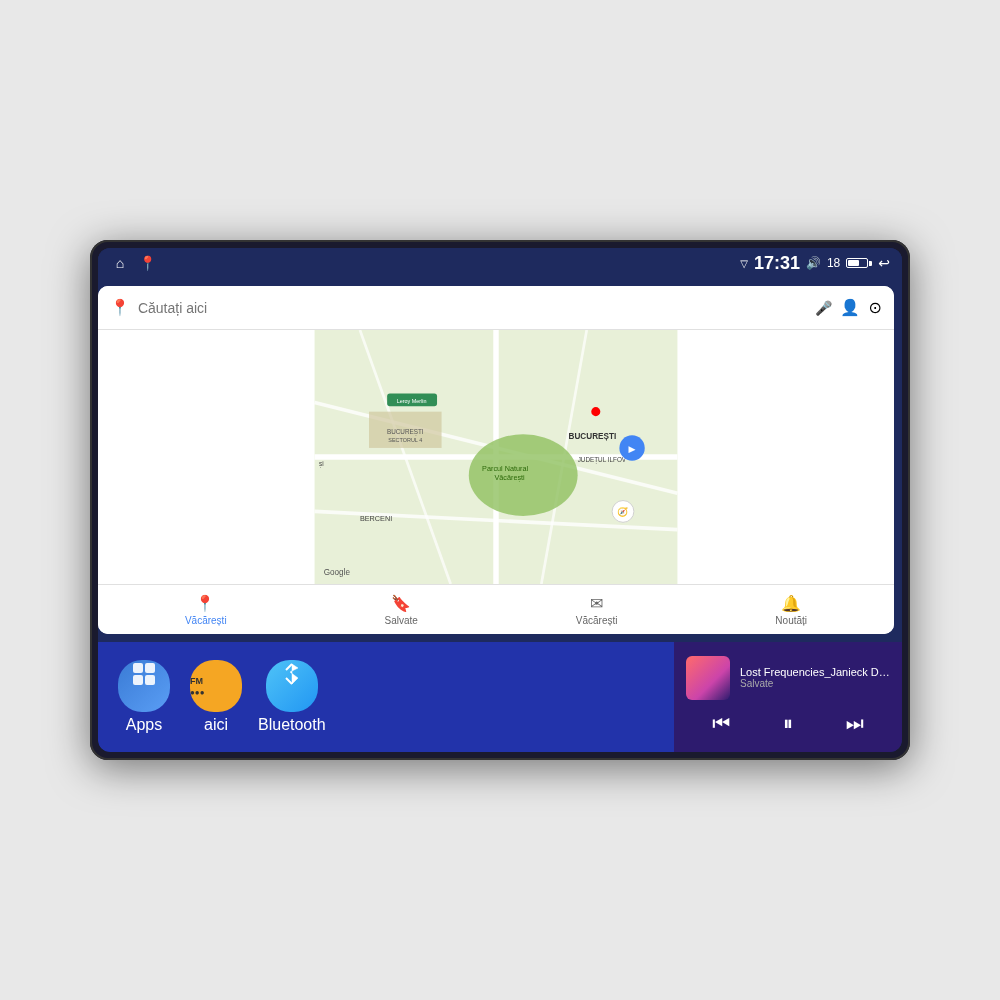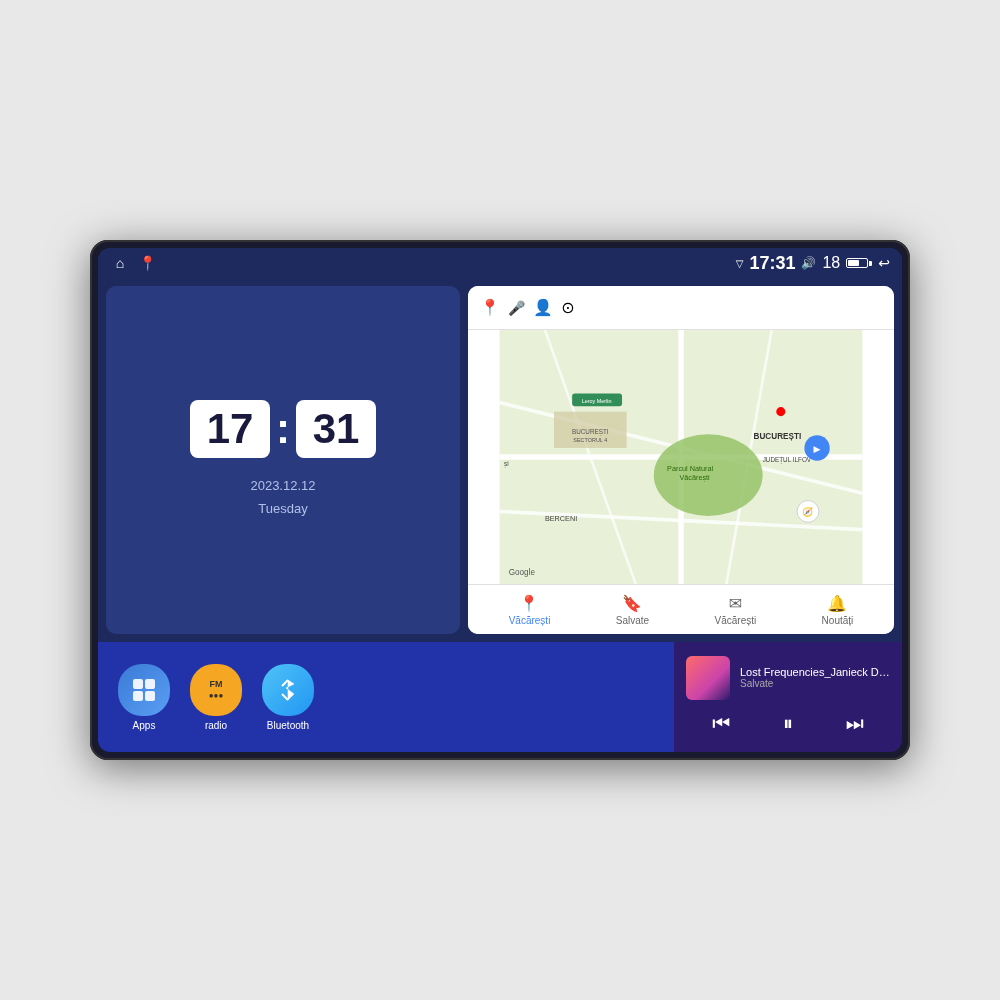--- a/index.html
+++ b/index.html
@@ -238,28 +238,27 @@
       gap: 4px;
       cursor: pointer;
       min-width: 60px;
     }
 
     .app-icon-wrapper {
       width: 52px;
       height: 52px;
       border-radius: 24px;
       display: flex;
-      align-items: center;
       justify-content: center;
       font-size: 24px;
     }
 
     .app-label {
       color: white;
-      font-size: 10px;
+      font-size: 16px;
       text-align: center;
     }
 
     
     .music-player {
       width: 228px;
       background: #2d1b6e;
       display: flex;
       flex-direction: column;
       justify-content: center;
@@ -370,50 +369,38 @@
 
     <div class="status-bar">
       <div class="status-left">
         <span class="home-icon">⌂</span>
         <span class="maps-status-icon">📍</span>
       </div>
       <div class="status-right">
         <span style="font-size:10px;">▽</span>
         <span style="font-weight:bold; font-size:18px;">17:31</span>
         <span style="font-size:12px;">🔊</span>
-        <span style="font-size:16px;">18</span>
+        <span style="font-size:12px;">18</span>
         <div class="battery-icon">
           <div class="battery-body">
               <div class="battery-fill"></div>
             </div>
           <div class="battery-tip"></div>
         </div>
         <span style="font-size:14px; cursor:pointer;">↩</span>
       </div>
     </div>
 
     <div class="main-area">
 
-      <div class="left-panel">
-        <div class="clock-widget">
-          <div class="clock-digits">
-            <div class="clock-block">17</div>
-            <span class="clock-separator">:</span>
-            <div class="clock-block">31</div>
-          </div>
-          <div class="clock-date">
-            <div>2023.12.12</div>
-            <div>Tuesday</div>
-          </div>
-        </div>
-      </div>
 
       <div class="right-panel">
         <div class="map-search-bar">
           <span class="map-pin-icon">📍</span>
+          <input class="map-search-input" type="text" placeholder="Căutați aici" style="">
           <span style="color:#666; font-size:14px; cursor:pointer;">🎤</span>
           <span style="font-size:16px; cursor:pointer;">👤</span>
           <span style="font-size:16px; cursor:pointer;">⊙</span>
         </div>
 
         <div class="map-area">
           <svg class="map-svg" viewBox="0 0 400 280" xmlns="http://www.w3.org/2000/svg">
 
             <rect width="400" height="280" fill="#e8f0d8"></rect>
 
@@ -489,21 +476,21 @@
           </div>
           <span class="app-label">Apps</span>
         </div>
 
 
         <div class="app-item">
           <div class="app-icon-wrapper icon-radio" style="background:#f5a623; font-size:11px; font-weight:bold; color:#333; flex-direction:column; gap:2px;">
             <span style="font-size:9px; font-weight:bold; color:#333;">FM</span>
             <span style="font-size:8px; color:#333;">●●●</span>
           </div>
-          <span class="app-label">radio</span>
+          <span class="app-label">aici</span>
         </div>
 
         <div class="app-item">
           <div class="app-icon-wrapper icon-bluetooth">
             <svg width="28" height="28" viewBox="0 0 28 28">
               <path d="M14 4 L14 24 L20 18 L12 12 L20 8 Z" fill="white" stroke="white" stroke-width="0.5"></path>
               <path d="M14 24 L8 18" stroke="white" stroke-width="2"></path>
               <path d="M14 4 L8 10" stroke="white" stroke-width="2"></path>
             </svg>
           </div>

